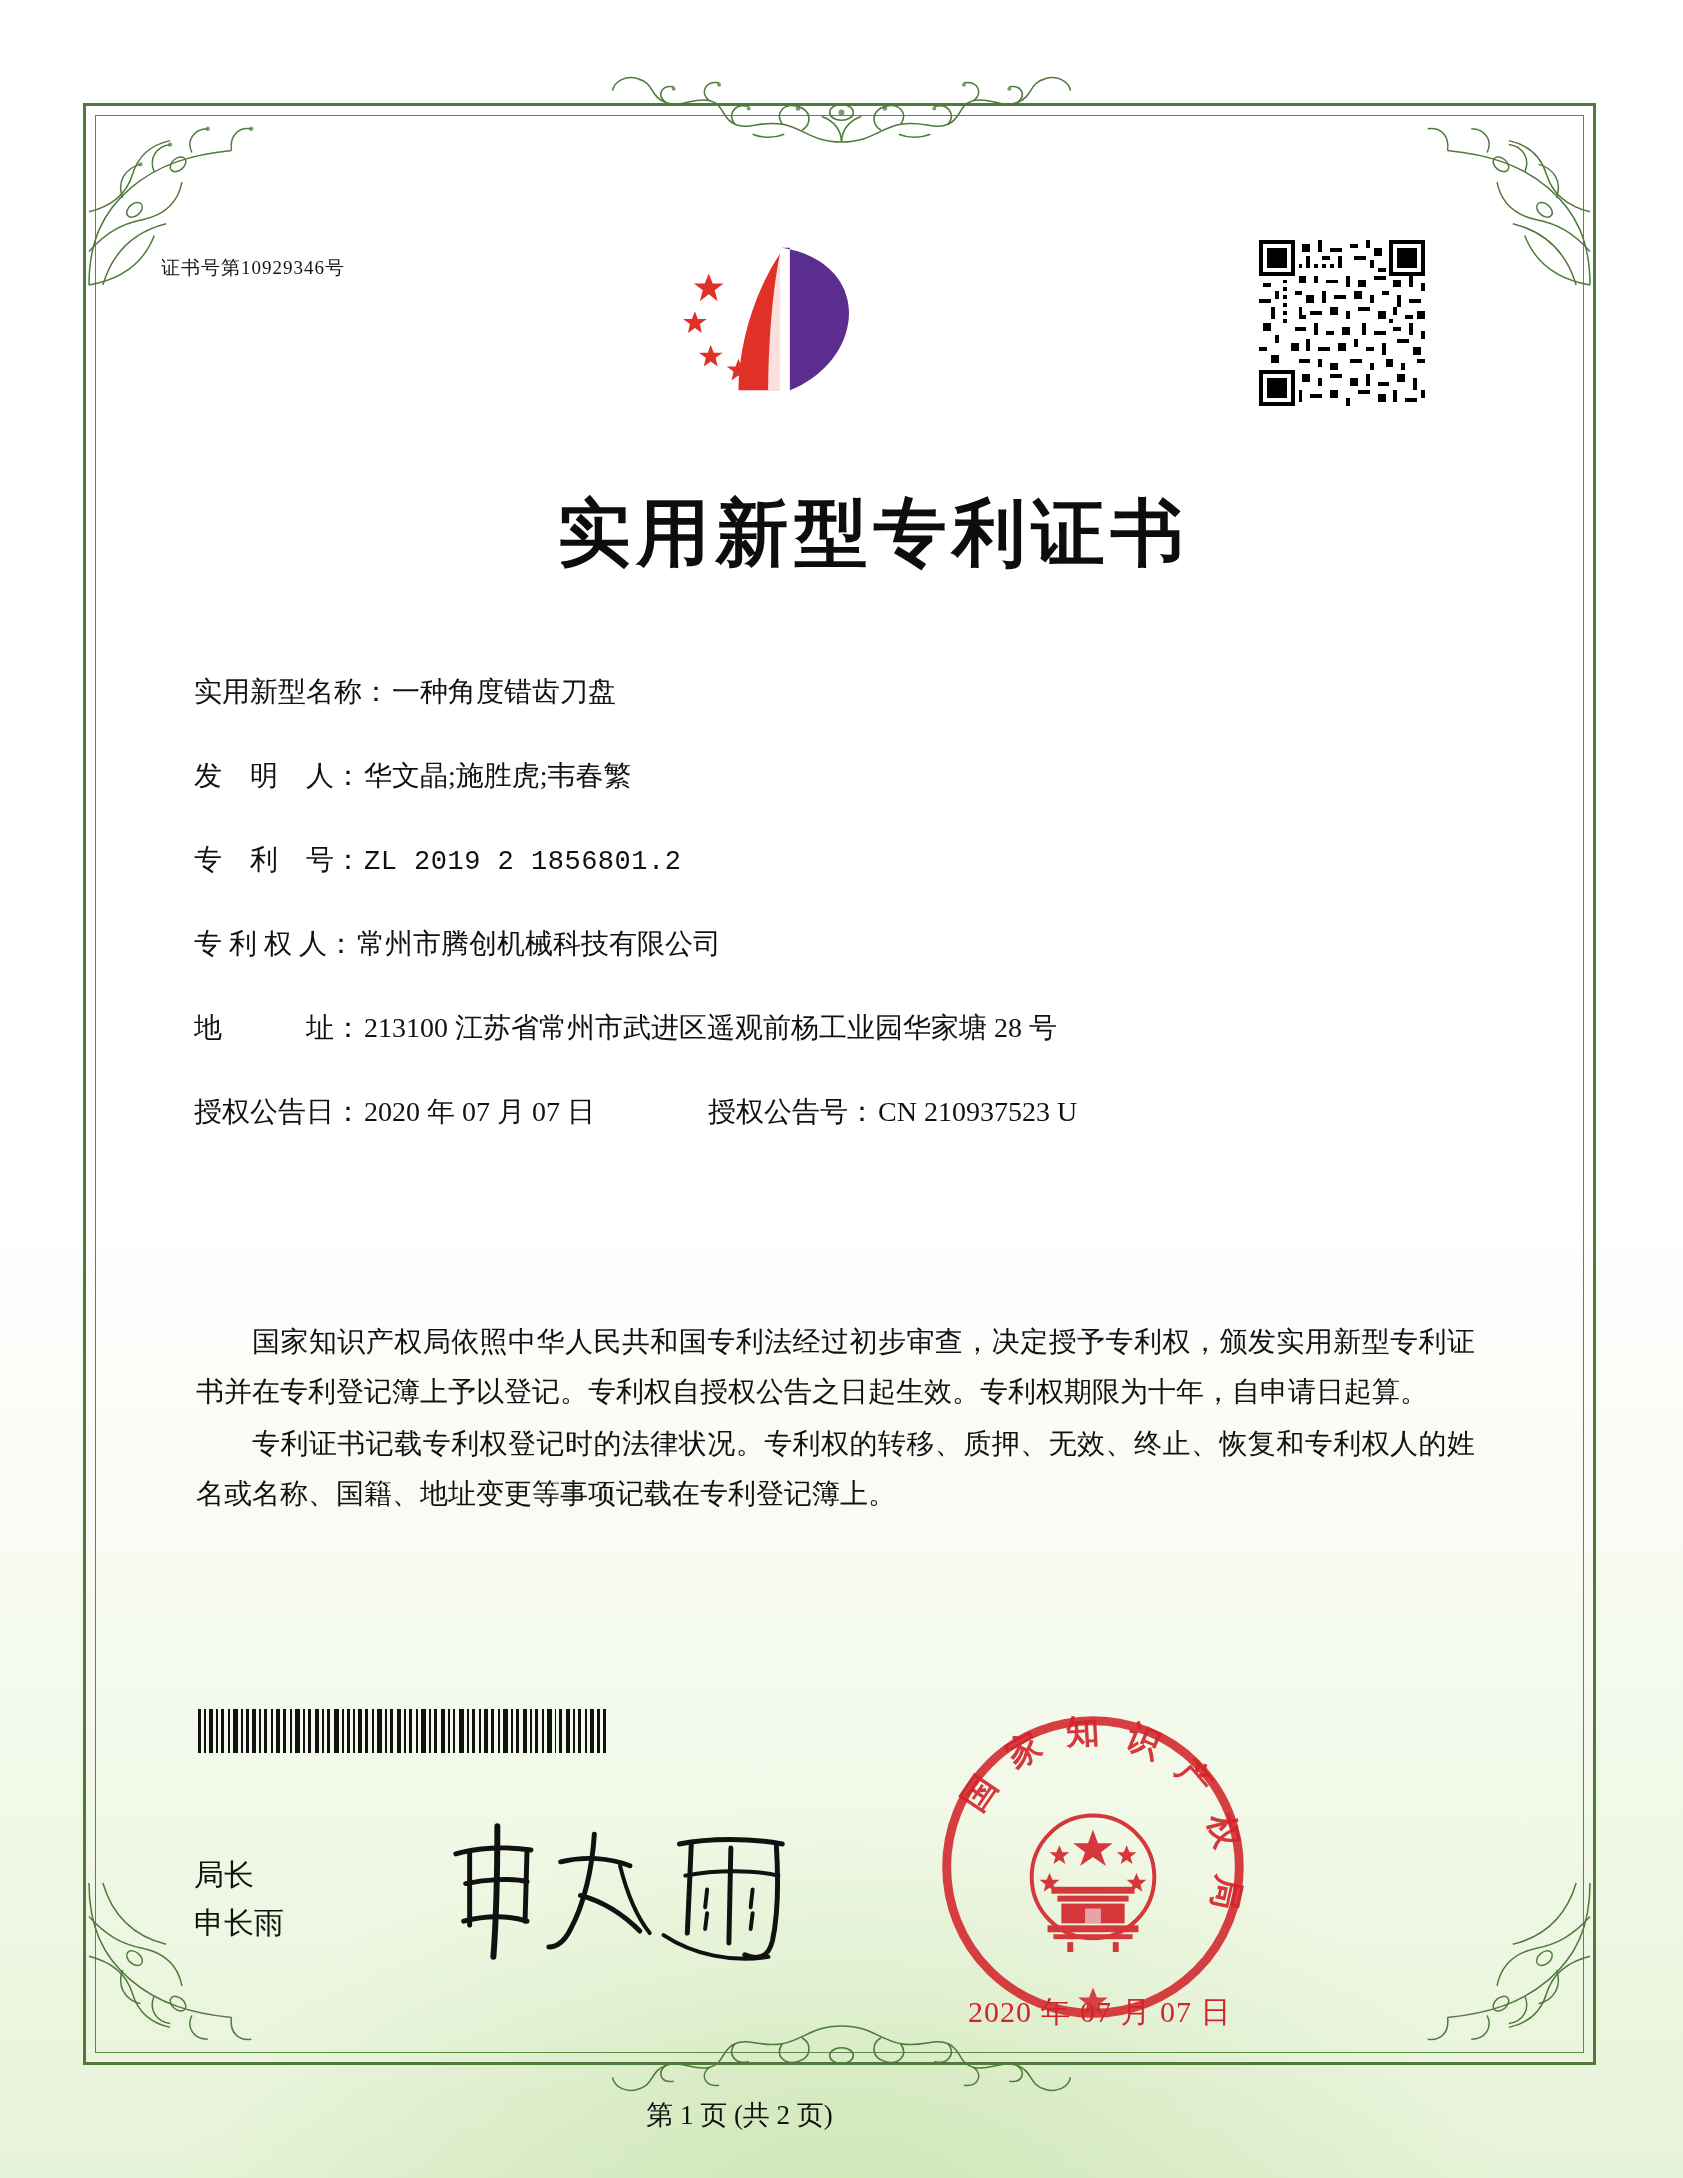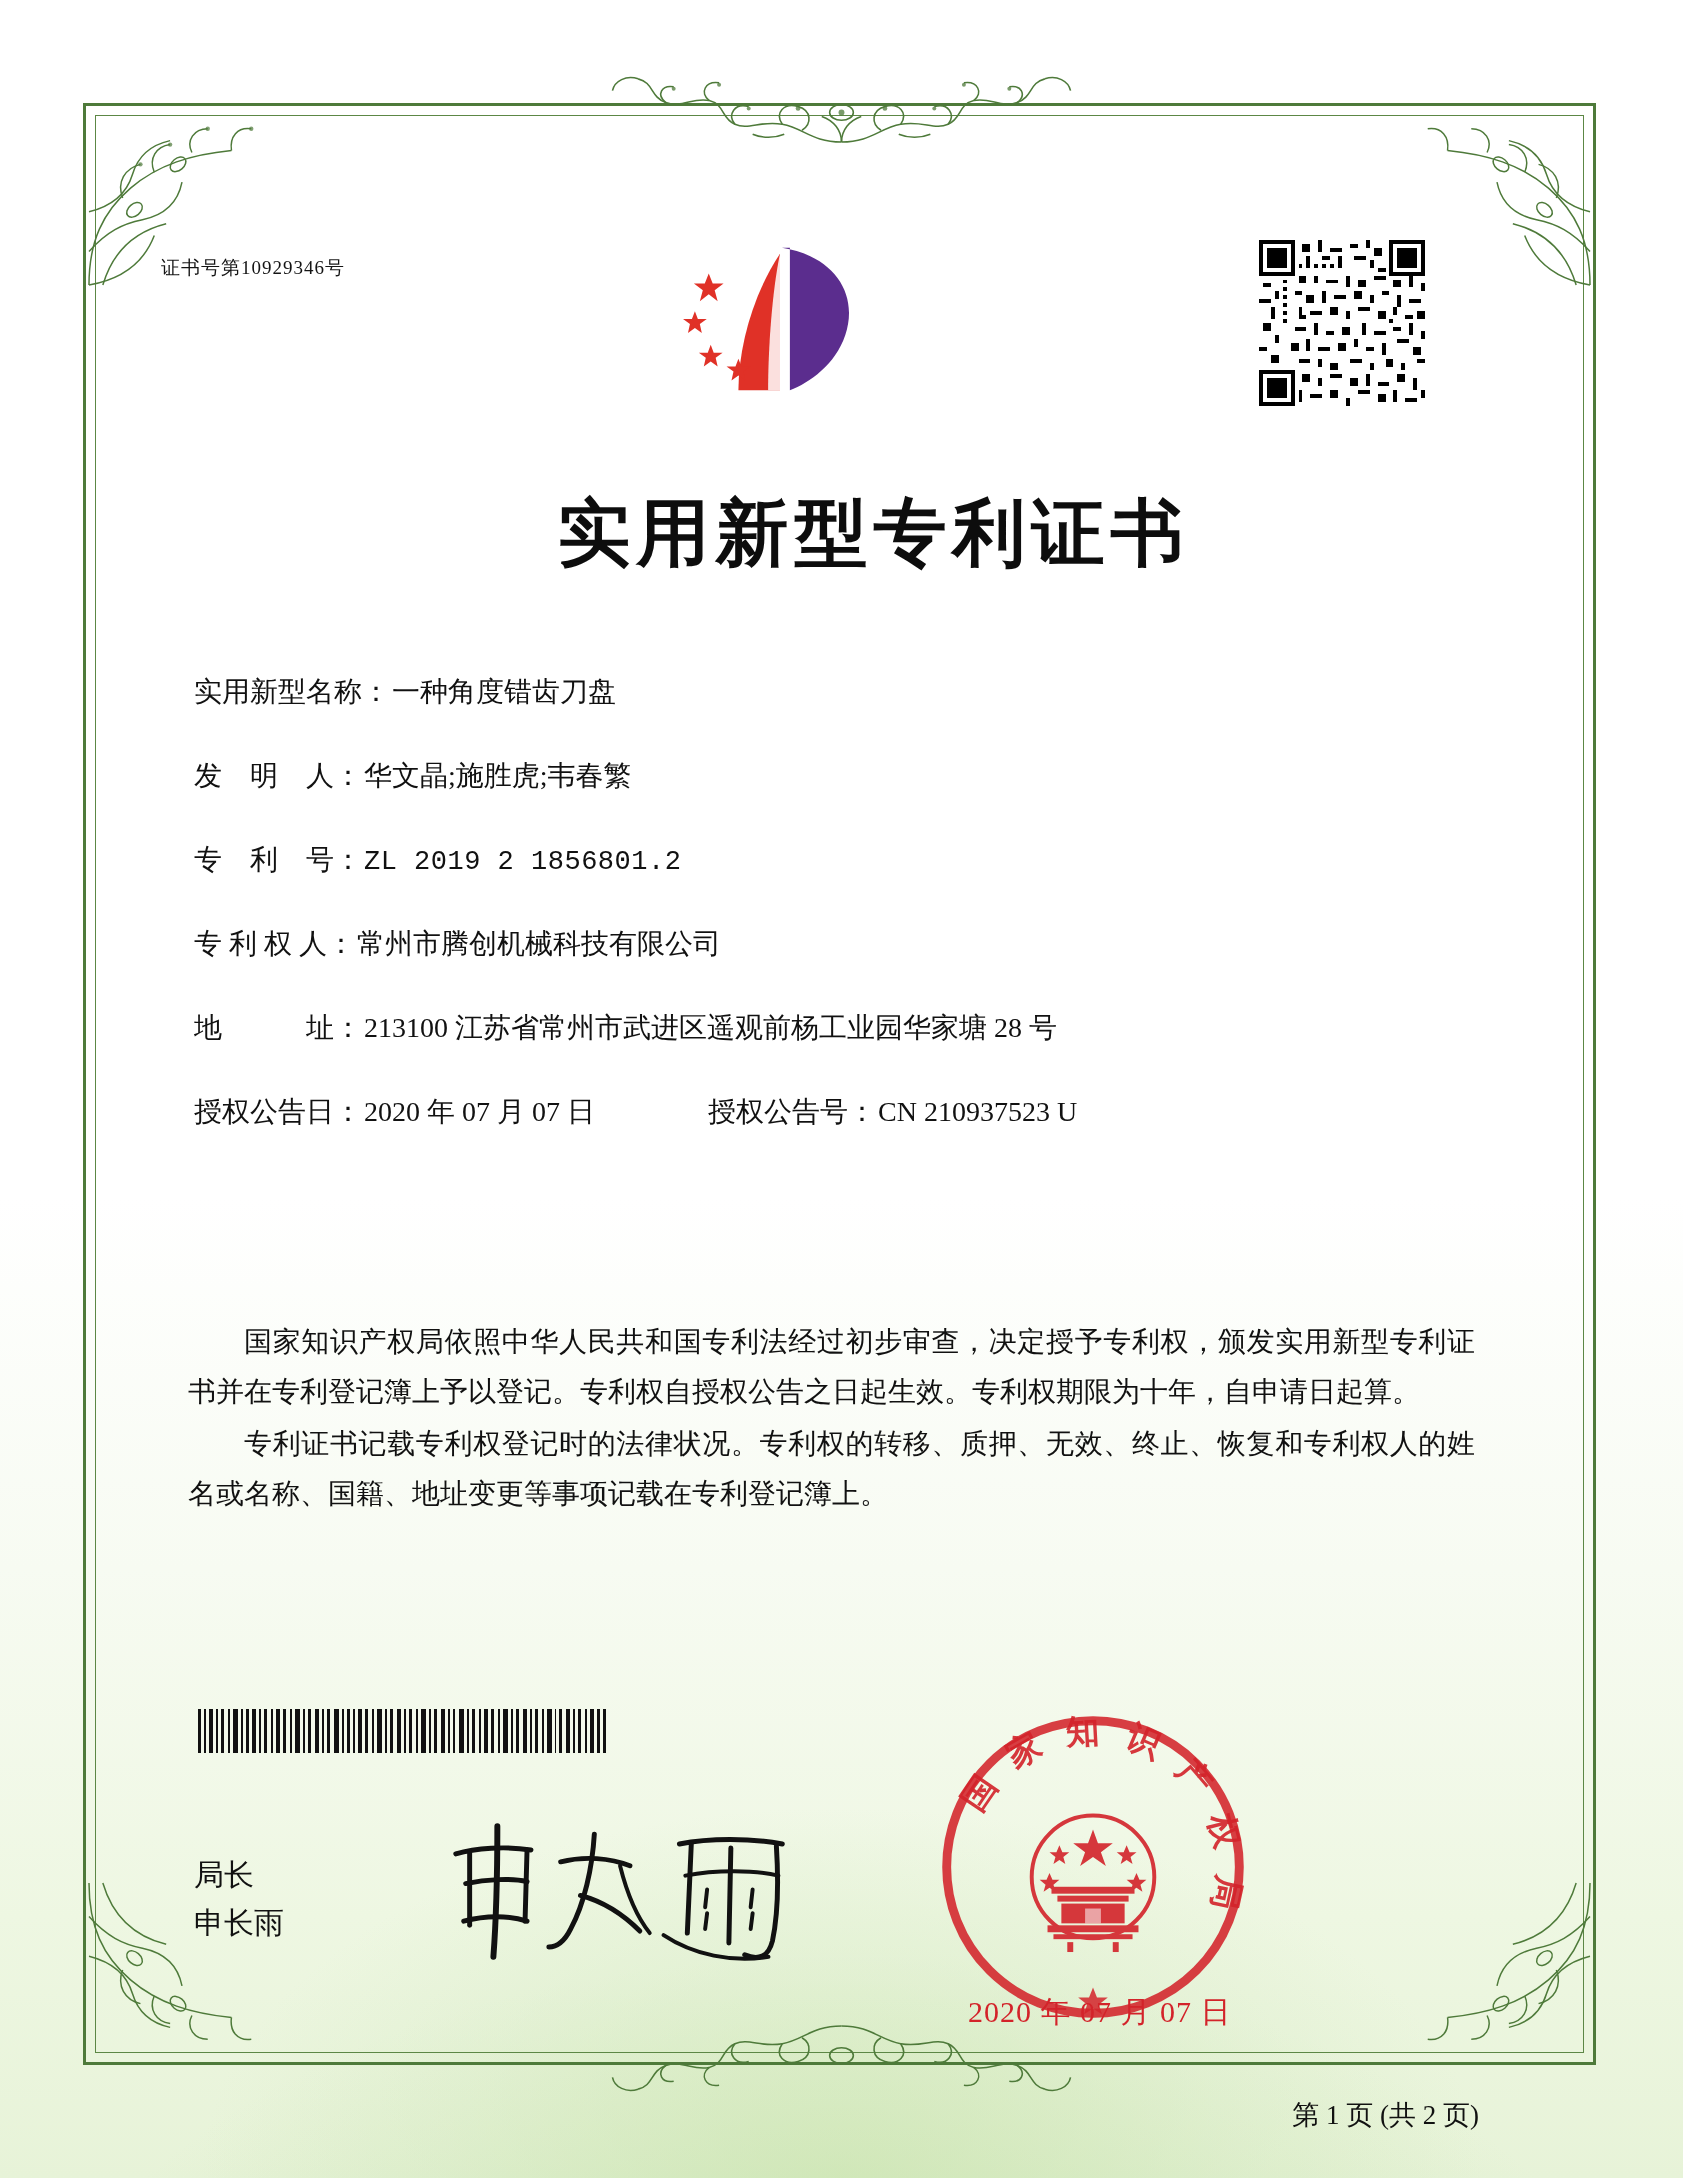--- a/index.html
+++ b/index.html
@@ -126,21 +126,21 @@
   
   .paras {
     position: absolute;
     left: 188px; top: 1317px;
     width: 1287px;
     font-size: 28px;
     line-height: 50px;
     color: #111;
     text-align: justify;
   }
-  .para { text-indent: 2em; margin: 0 0 2px 0; }
+  .para { text-indent: 2em; margin: 0 0 2px 8px; }
 
   
   .barcode {
     position: absolute;
     left: 198px; top: 1709px;
     width: 408px; height: 44px;
   }
 
   
   .sig-labels {
@@ -169,21 +169,21 @@
     color: #d3232a;
     letter-spacing: 1px;
     white-space: nowrap;
   }
 
   
   .footer {
     position: absolute;
     left: 0; top: 2097px;
     width: 1479px;
-    text-align: right;
+    text-align: center;
     font-size: 27px;
     color: #111;
   }
 </style>
 </head>
 <body>
 
 <div class="page">
 
   <div class="frame-outer"></div>

